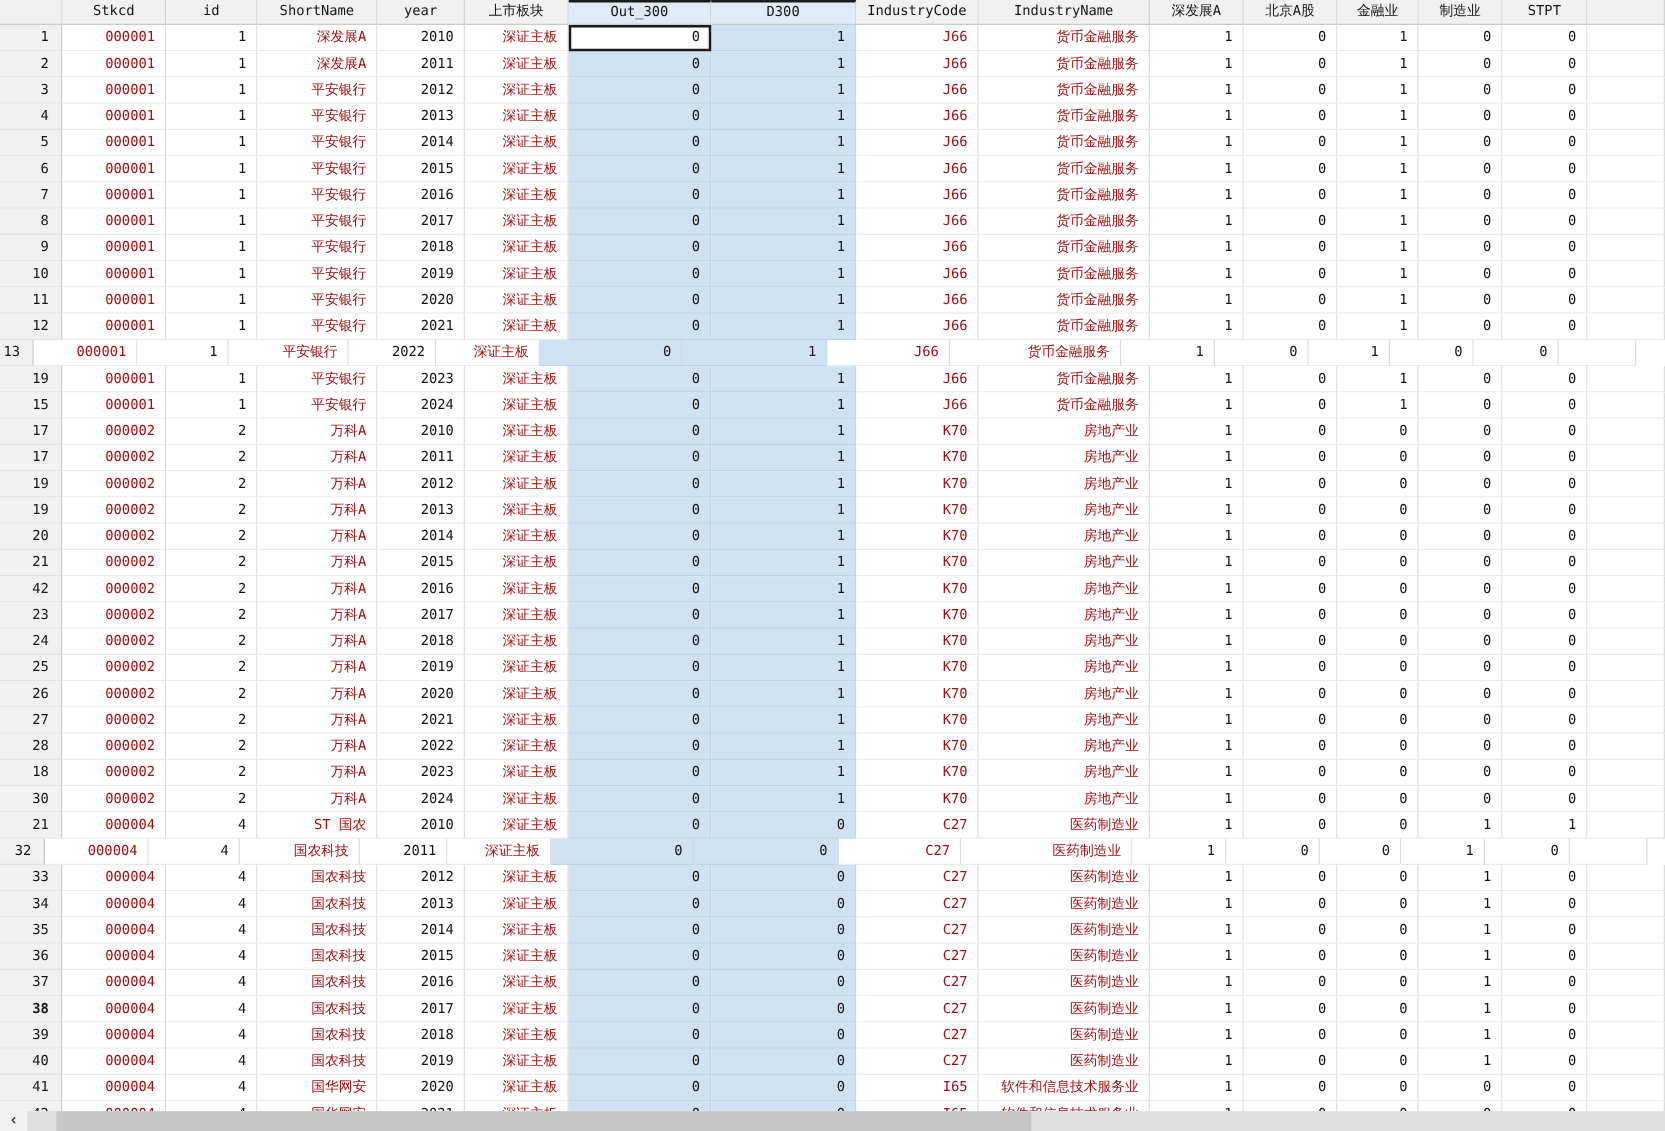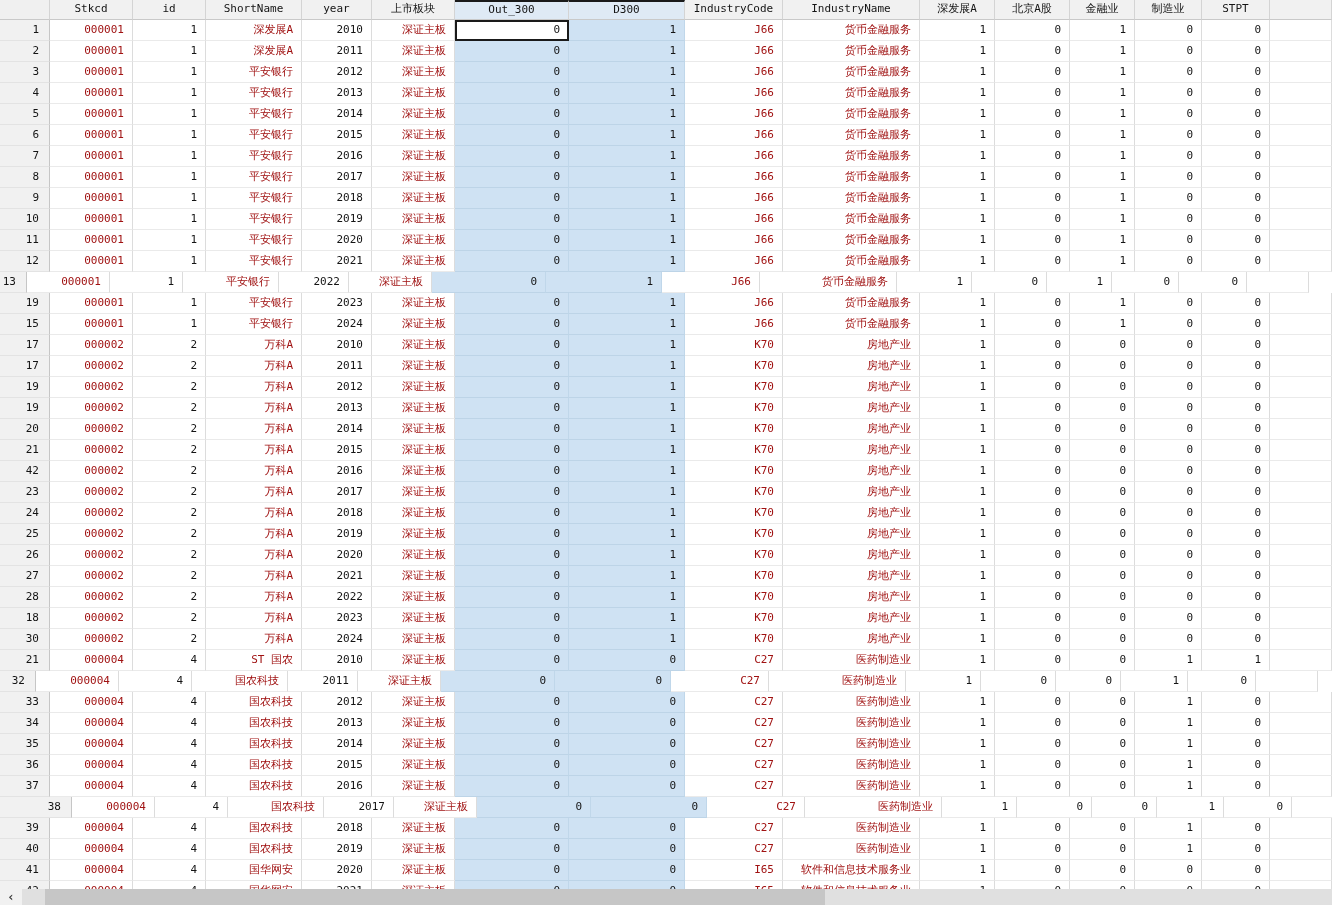--- a/index.html
+++ b/index.html
@@ -722,21 +722,21 @@
           <div class="cell red" style="width: 98px;">C27</div>
           <div class="cell red" style="width: 137px;">医药制造业</div>
           <div class="cell" style="width: 75px;">1</div>
           <div class="cell" style="width: 75px;">0</div>
           <div class="cell" style="width: 65px;">0</div>
           <div class="cell" style="width: 67px;">1</div>
           <div class="cell" style="width: 68px;">0</div>
           <div class="cell" style="width: 62px;"></div>
         </div>
         <div class="row">
-          <div class="cell rownum" style="width: 72px;">38</div>
+          <div class="cell rownum" style="width: 50px; font-weight: bold;">38</div>
           <div class="cell red" style="width: 83px;">000004</div>
           <div class="cell" style="width: 73px;">4</div>
           <div class="cell red" style="width: 96px;">国农科技</div>
           <div class="cell" style="width: 70px;">2017</div>
           <div class="cell red" style="width: 83px;">深证主板</div>
           <div class="cell selcol" style="width: 114px;">0</div>
           <div class="cell selcol" style="width: 116px;">0</div>
           <div class="cell red" style="width: 98px;">C27</div>
           <div class="cell red" style="width: 137px;">医药制造业</div>
           <div class="cell" style="width: 75px;">1</div>

